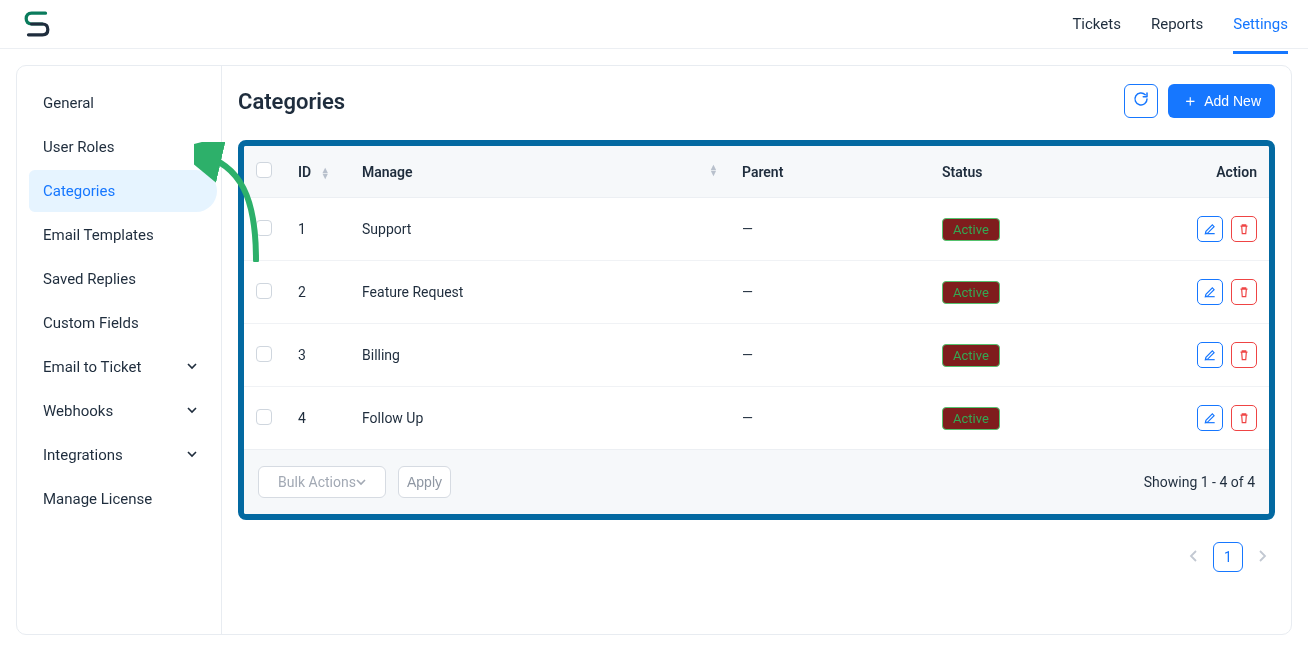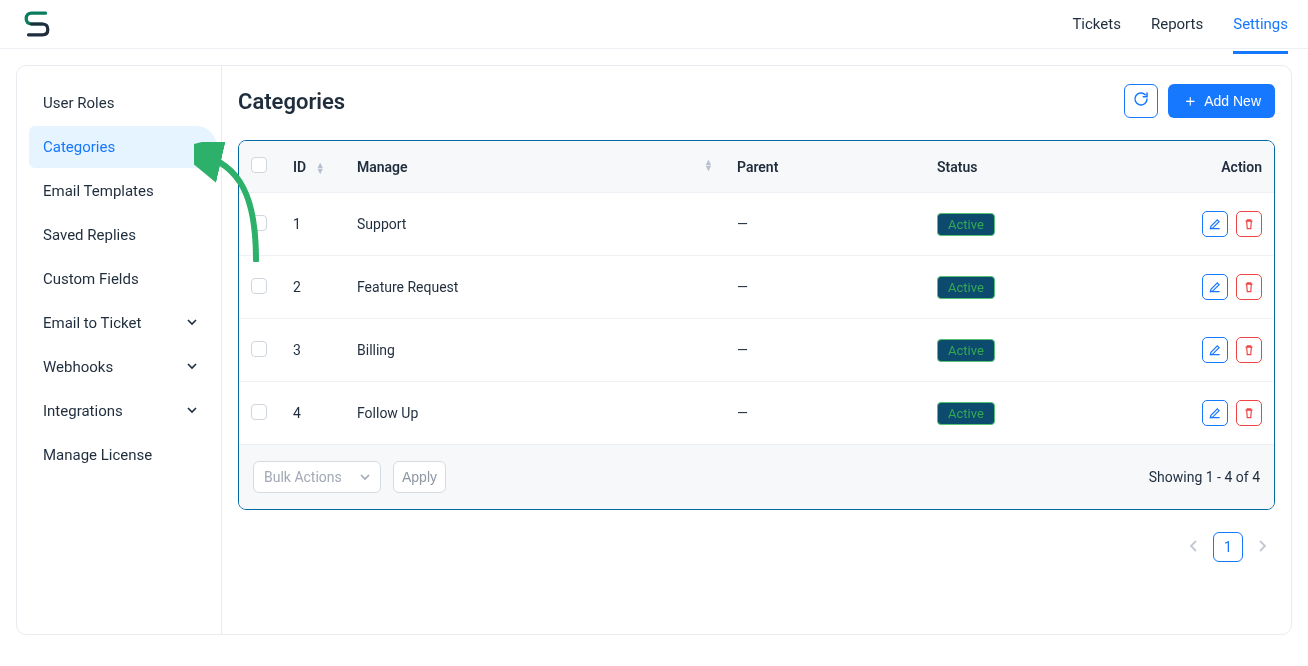--- a/index.html
+++ b/index.html
@@ -123,21 +123,21 @@
     color: #fff;
     border: none;
     border-radius: 6px;
     display: flex; align-items: center; gap: 6px;
     font-size: 14px;
     cursor: pointer;
   }
   .btn-primary .plus { font-size: 16px; line-height: 1; }
   
   .table-wrap {
-    border: 1px solid #0369a1;
+    border: 6px solid #0369a1;
     border-radius: 8px;
     overflow: hidden;
   }
   table.data {
     width: 100%;
     border-collapse: collapse;
   }
   table.data thead th {
     background: #f6f8fa;
     color: #1f2d3d;
@@ -174,21 +174,21 @@
     line-height: 6px;
     margin-left: 6px;
     color: #b8c0cc;
     font-size: 9px;
     vertical-align: middle;
   }
   .badge-active {
     display: inline-block;
     border: 1px solid #55c26e;
     color: #34a853;
-    background: #0c4a6e;
+    background: #7f1d1d;
     border-radius: 4px;
     padding: 3px 10px;
     font-size: 13px;
   }
   .row-actions {
     display: flex;
     gap: 8px;
     justify-content: flex-end;
   }
   .icon-btn {
@@ -212,21 +212,21 @@
   }
   .footer-left { display: flex; gap: 12px; align-items: center; }
   .select-bulk {
     border: 1px solid #d6dbe2;
     border-radius: 6px;
     background: #fff;
     color: #a2a9b4;
     padding: 7px 10px;
     font-size: 14px;
     min-width: 128px;
-    display: flex; justify-content: space-between; align-items: center;
+    display: flex; justify-content: center; align-items: center;
     cursor: pointer;
   }
   .btn-apply {
     border: 1px solid #d6dbe2;
     border-radius: 6px;
     background: #fff;
     color: #8f97a3;
     padding: 7px 8px;
     font-size: 14px;
     cursor: pointer;
@@ -279,20 +279,23 @@
     <div class="nav-link">Tickets</div>
     <div class="nav-link">Reports</div>
     <div class="nav-link active">Settings</div>
   </div>
 </div>
 
 <div class="page-wrap">
   <div class="app-card">
 
     <div class="sidebar">
+      <div class="side-item">
+        <span>General</span>
+      </div>
       <div class="side-item">
         <span>User Roles</span>
       </div>
       <div class="side-item active">
         <span>Categories</span>
       </div>
       <div class="side-item">
         <span>Email Templates</span>
       </div>
       <div class="side-item">

